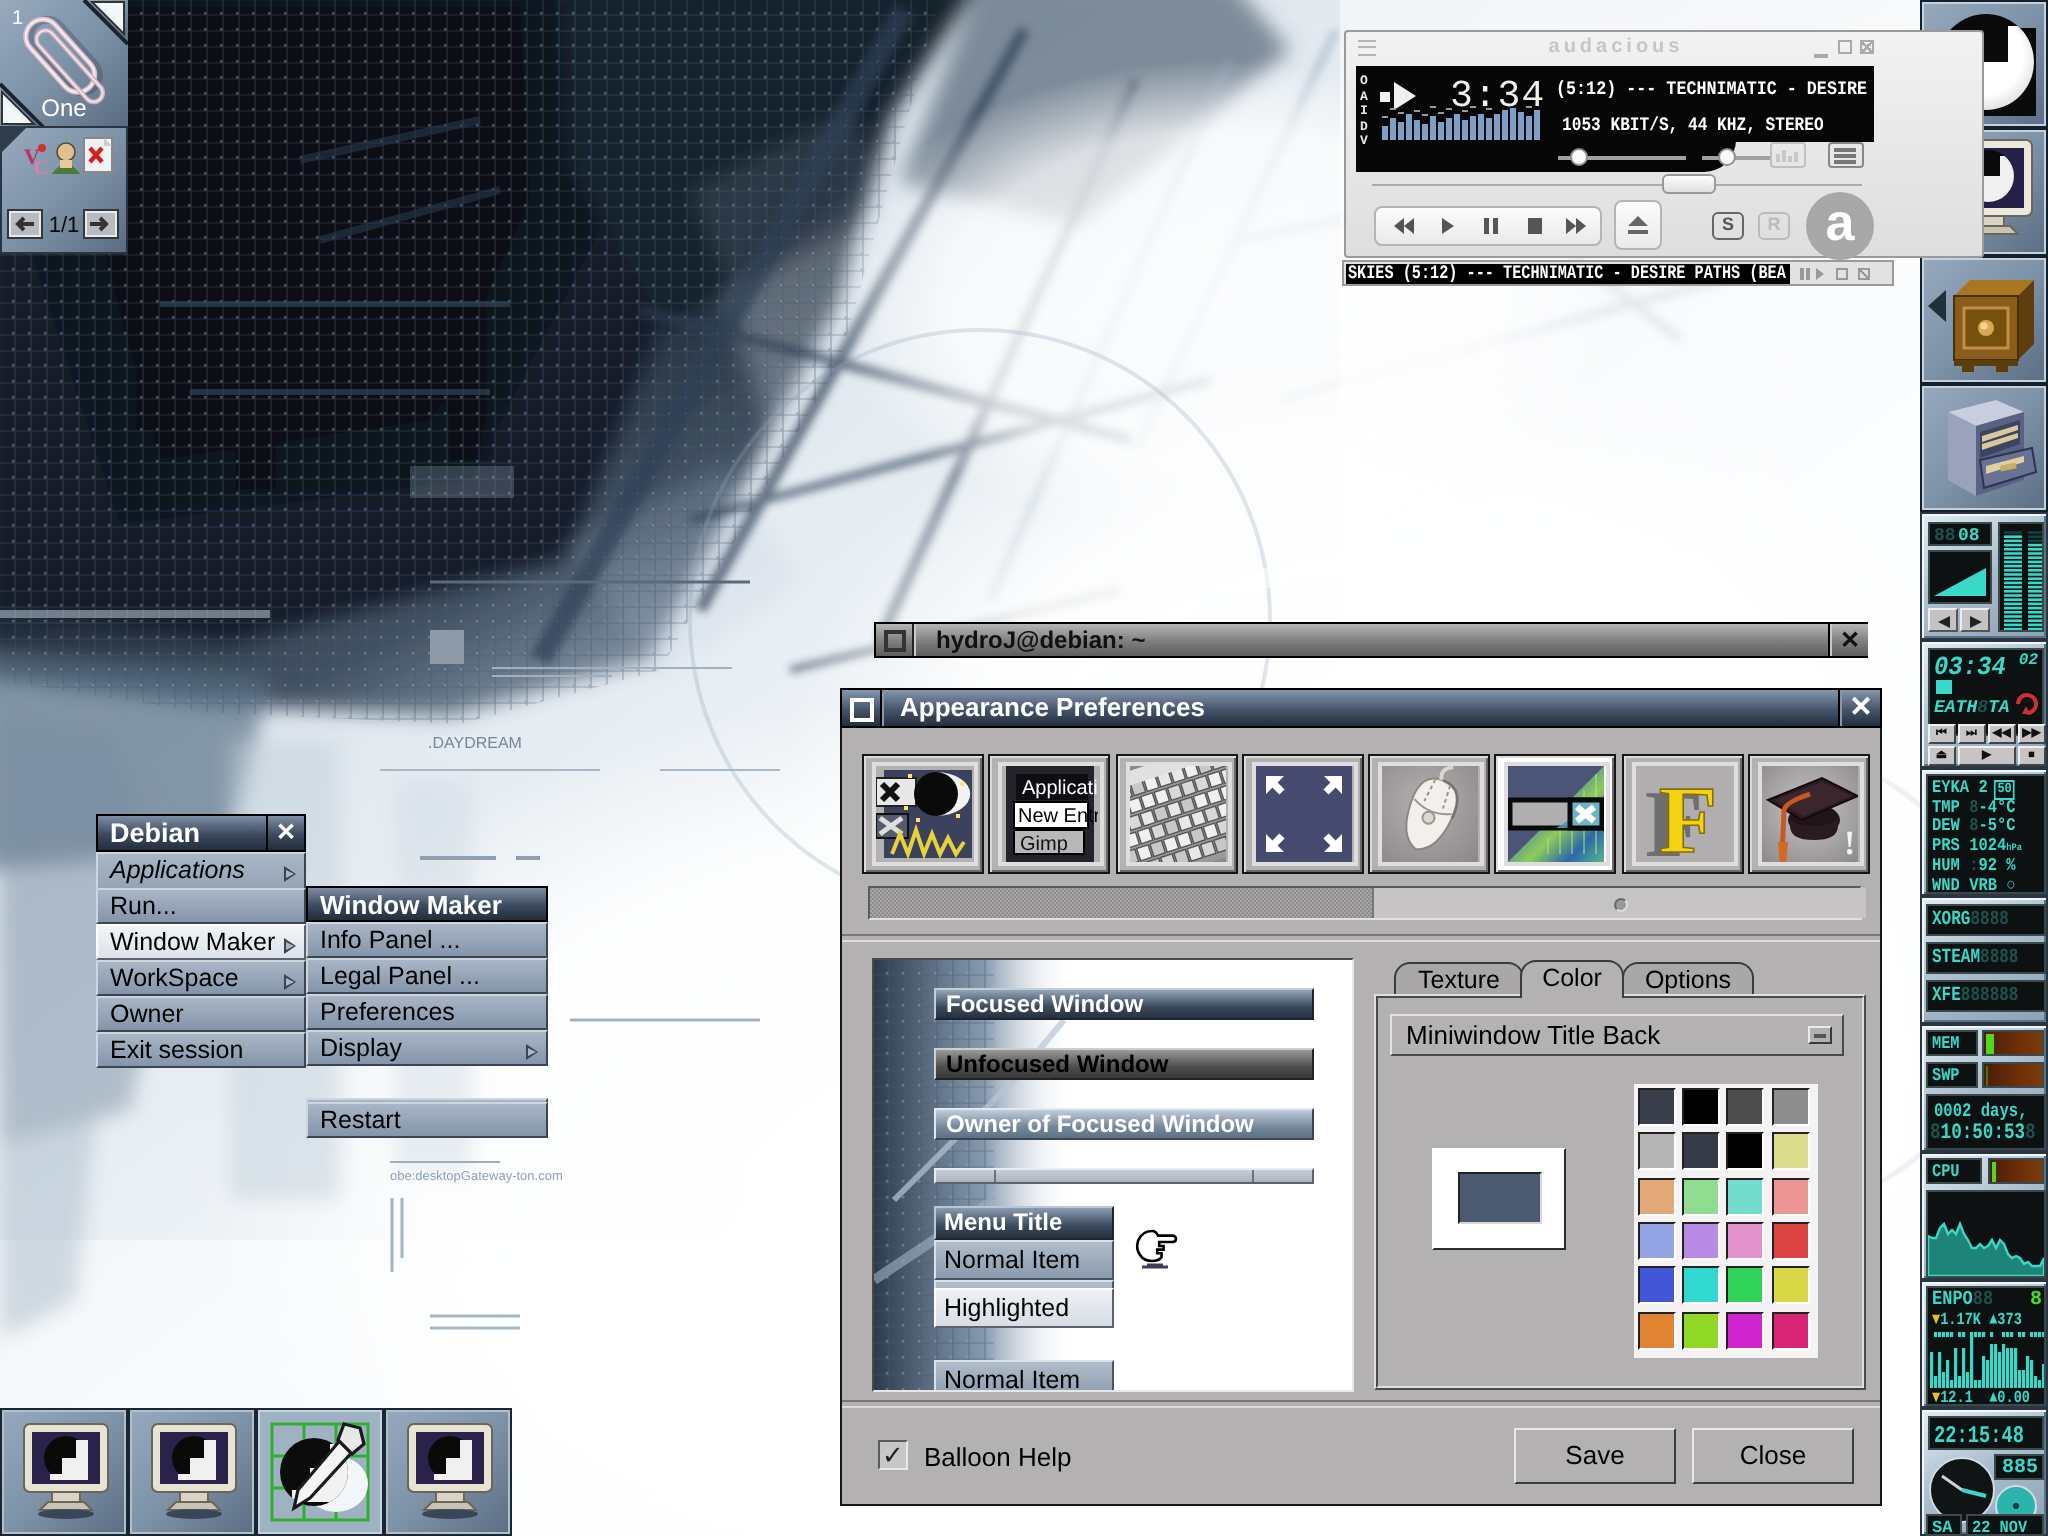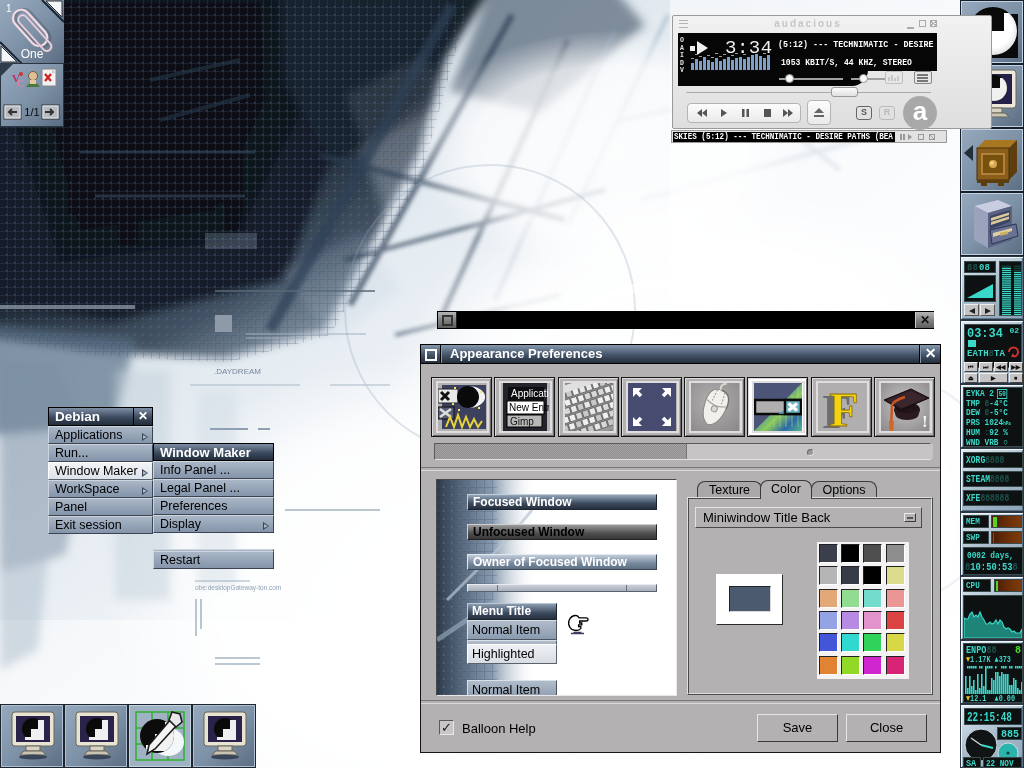--- a/index.html
+++ b/index.html
@@ -407,42 +407,43 @@
   <div class="abs" style="left:41px;top:357px;color:#000;font-size:13px;">Balloon Help</div>
   <div class="abs" style="left:336px;top:350px;width:81px;height:28px;background:#b3b1b1;border:1px solid;border-color:#e8e6e6 #3a3a3a #3a3a3a #e8e6e6;box-sizing:border-box;color:#000;font-size:13px;text-align:center;line-height:25px;">Save</div>
   <div class="abs" style="left:425px;top:350px;width:81px;height:28px;background:#b3b1b1;border:1px solid;border-color:#e8e6e6 #3a3a3a #3a3a3a #e8e6e6;box-sizing:border-box;color:#000;font-size:13px;text-align:center;line-height:25px;">Close</div>
  </div>
 </div>
 
 <div class="abs" style="left:48px;top:407px;width:105px;height:127px;z-index:6;">
  <div class="mt" style="height:19px;"><span style="font-size:13.5px;">Debian</span>
    <div class="abs" style="right:0px;top:0px;width:18px;height:17px;background:linear-gradient(#7e8ea4,#3c4a5e 55%,#232d3c);border-left:1px solid #000;color:#fff;font-weight:bold;text-align:center;line-height:17px;font-size:12px;">✕</div>
  </div>
- <div class="mi" style="top:19px;height:18px;">Applications<span class="arr" style="top:6px;"></span></div>
+ <div class="mi" style="top:19px;height:34px;font-style:italic;">Applications<span class="arr" style="top:6px;"></span></div>
  <div class="mi" style="top:37px;height:18px;">Run...</div>
  <div class="mi" style="top:55px;height:18px;background:linear-gradient(#f2f4f6,#dde3ea);border-color:#fff #5a626e #5a626e #fff;">Window Maker<span class="arr" style="top:6px;"></span></div>
  <div class="mi" style="top:73px;height:18px;">WorkSpace<span class="arr" style="top:6px;"></span></div>
- <div class="mi" style="top:91px;height:18px;">Panel</div>
+ <div class="mi" style="top:91px;height:18px;">Owner</div>
  <div class="mi" style="top:109px;height:18px;">Exit session</div>
 </div>
 
 <div class="abs" style="left:153px;top:443px;width:121px;height:126px;z-index:6;">
  <div class="mt" style="height:18px;line-height:17px;">Window Maker</div>
  <div class="mi" style="top:18px;height:18px;">Info Panel ...</div>
  <div class="mi" style="top:36px;height:18px;">Legal Panel ...</div>
  <div class="mi" style="top:54px;height:18px;">Preferences</div>
  <div class="mi" style="top:72px;height:18px;">Display<span class="arr" style="top:6px;"></span></div>
  <div class="mi" style="top:90px;height:18px;margin-top:16px;">Refresh screen</div>
  <div class="mi" style="top:108px;height:18px;">Restart</div>
 </div>
 
 <div class="abs" style="left:437px;top:311px;width:497px;height:18px;background:#000;z-index:3;">
  <div class="abs" style="left:1px;top:1px;width:18px;height:16px;background:linear-gradient(#b6b6b6,#7e7e7e 55%,#5e5e5e);border-right:1px solid #222;">
   <div class="abs" style="left:4px;top:3px;width:7px;height:7px;border:2px solid #333;"></div>
  </div>
+ <div class="abs" style="left:20px;top:1px;width:457px;height:16px;background:linear-gradient(#b6b6b6,#7e7e7e 55%,#5e5e5e);border-left:1px solid #cacaca;color:#111;font-weight:bold;font-size:12px;line-height:16px;padding-left:10px;box-sizing:border-box;">hydroJ@debian: ~</div>
  <div class="abs" style="left:478px;top:1px;width:18px;height:16px;background:linear-gradient(#b6b6b6,#7e7e7e 55%,#5e5e5e);border-left:1px solid #cacaca;color:#111;font-weight:bold;font-size:12px;text-align:center;line-height:16px;">✕</div>
 </div>
 
 <div class="abs" style="left:672px;top:15px;width:320px;height:114px;background:linear-gradient(#f2f2f2,#dedede);border:1px solid #9a9a9a;box-sizing:border-box;z-index:4;border-radius:2px;">
  <div class="abs" style="left:6px;top:4px;width:9px;height:6px;border-top:1.5px solid #b4b4b4;border-bottom:1.5px solid #b4b4b4;">
       <div style="margin-top:1.5px;height:1.5px;background:#b4b4b4;"></div>
     </div>
  <div class="abs" style="left:85px;top:2px;width:100px;text-align:center;font-size:10px;font-weight:bold;color:#c6c6c6;letter-spacing:2px;">audacious</div>
  <div class="abs" style="left:234px;top:4px;width:7px;height:7px;border-bottom:2px solid #aaa;"></div>
  <div class="abs" style="left:246px;top:4px;width:7px;height:7px;border:1.5px solid #aaa;box-sizing:border-box;"></div>
@@ -819,21 +820,21 @@
             <rect x="0" y="14.100000000000001" width="9" height="1.3" fill="#3ad8c8"></rect>
             <rect x="0" y="12.0" width="9" height="1.3" fill="#3ad8c8"></rect>
             <rect x="0" y="9.899999999999999" width="9" height="1.3" fill="#3ad8c8"></rect>
             <rect x="0" y="7.799999999999997" width="9" height="1.3" fill="#12403c"></rect>
             <rect x="0" y="5.699999999999996" width="9" height="1.3" fill="#12403c"></rect>
             <rect x="0" y="3.5999999999999943" width="9" height="1.3" fill="#12403c"></rect>
           </g>
         </svg></div>
     </div>
     <div class="abs" style="left:0;top:320px;width:64px;height:64px;background:linear-gradient(150deg,#e2ecf4,#a8bccc 50%,#8ca2b6);border:1px solid #2a3642;box-shadow:inset 1px 1px 0 #f0f6fa,inset -1px -1px 0 #5c7286;box-sizing:border-box;">
-<div class="abs" style="left:3px;top:3px;width:58px;height:44px;background:#0d1111;border:1px solid #3a4a4a;box-sizing:border-box;overflow:hidden;">
+<div class="abs" style="left:3px;top:3px;width:58px;height:44px;background:#0d1111;border:1px solid #3a4a4a;box-sizing:border-box;overflow:hidden;font-style:italic;">
  <span style="position:absolute;left:2px;top:1px;font-size:13px;font-family:Liberation Mono,monospace;font-weight:bold;color:#3ad8c8;transform:scaleX(0.92);transform-origin:0 0;">03:34</span>
  <span style="position:absolute;right:2px;top:1px;font-size:8px;font-family:Liberation Mono,monospace;font-weight:bold;color:#3ad8c8;">02</span>
  <div style="position:absolute;left:3px;top:15px;width:8px;height:7px;background:#3ad8c8;"></div>
  <span style="position:absolute;left:2px;top:24px;font-size:9px;font-family:Liberation Mono,monospace;font-weight:bold;color:#3ad8c8;">EATH<span style="color:#1d514c">8</span>TA</span>
  <svg style="position:absolute;right:1px;top:20px;" width="14" height="14">
           <path d="M3 7 a4.5 4.5 0 1 1 4.5 4.5" fill="none" stroke="#d03030" stroke-width="2"></path>
           <path d="M7 8 l2 4 -4 0 Z" fill="#d03030"></path>
         </svg>
 </div>
 <div class="abs" style="left:3px;top:41px;width:58px;height:21px;">

